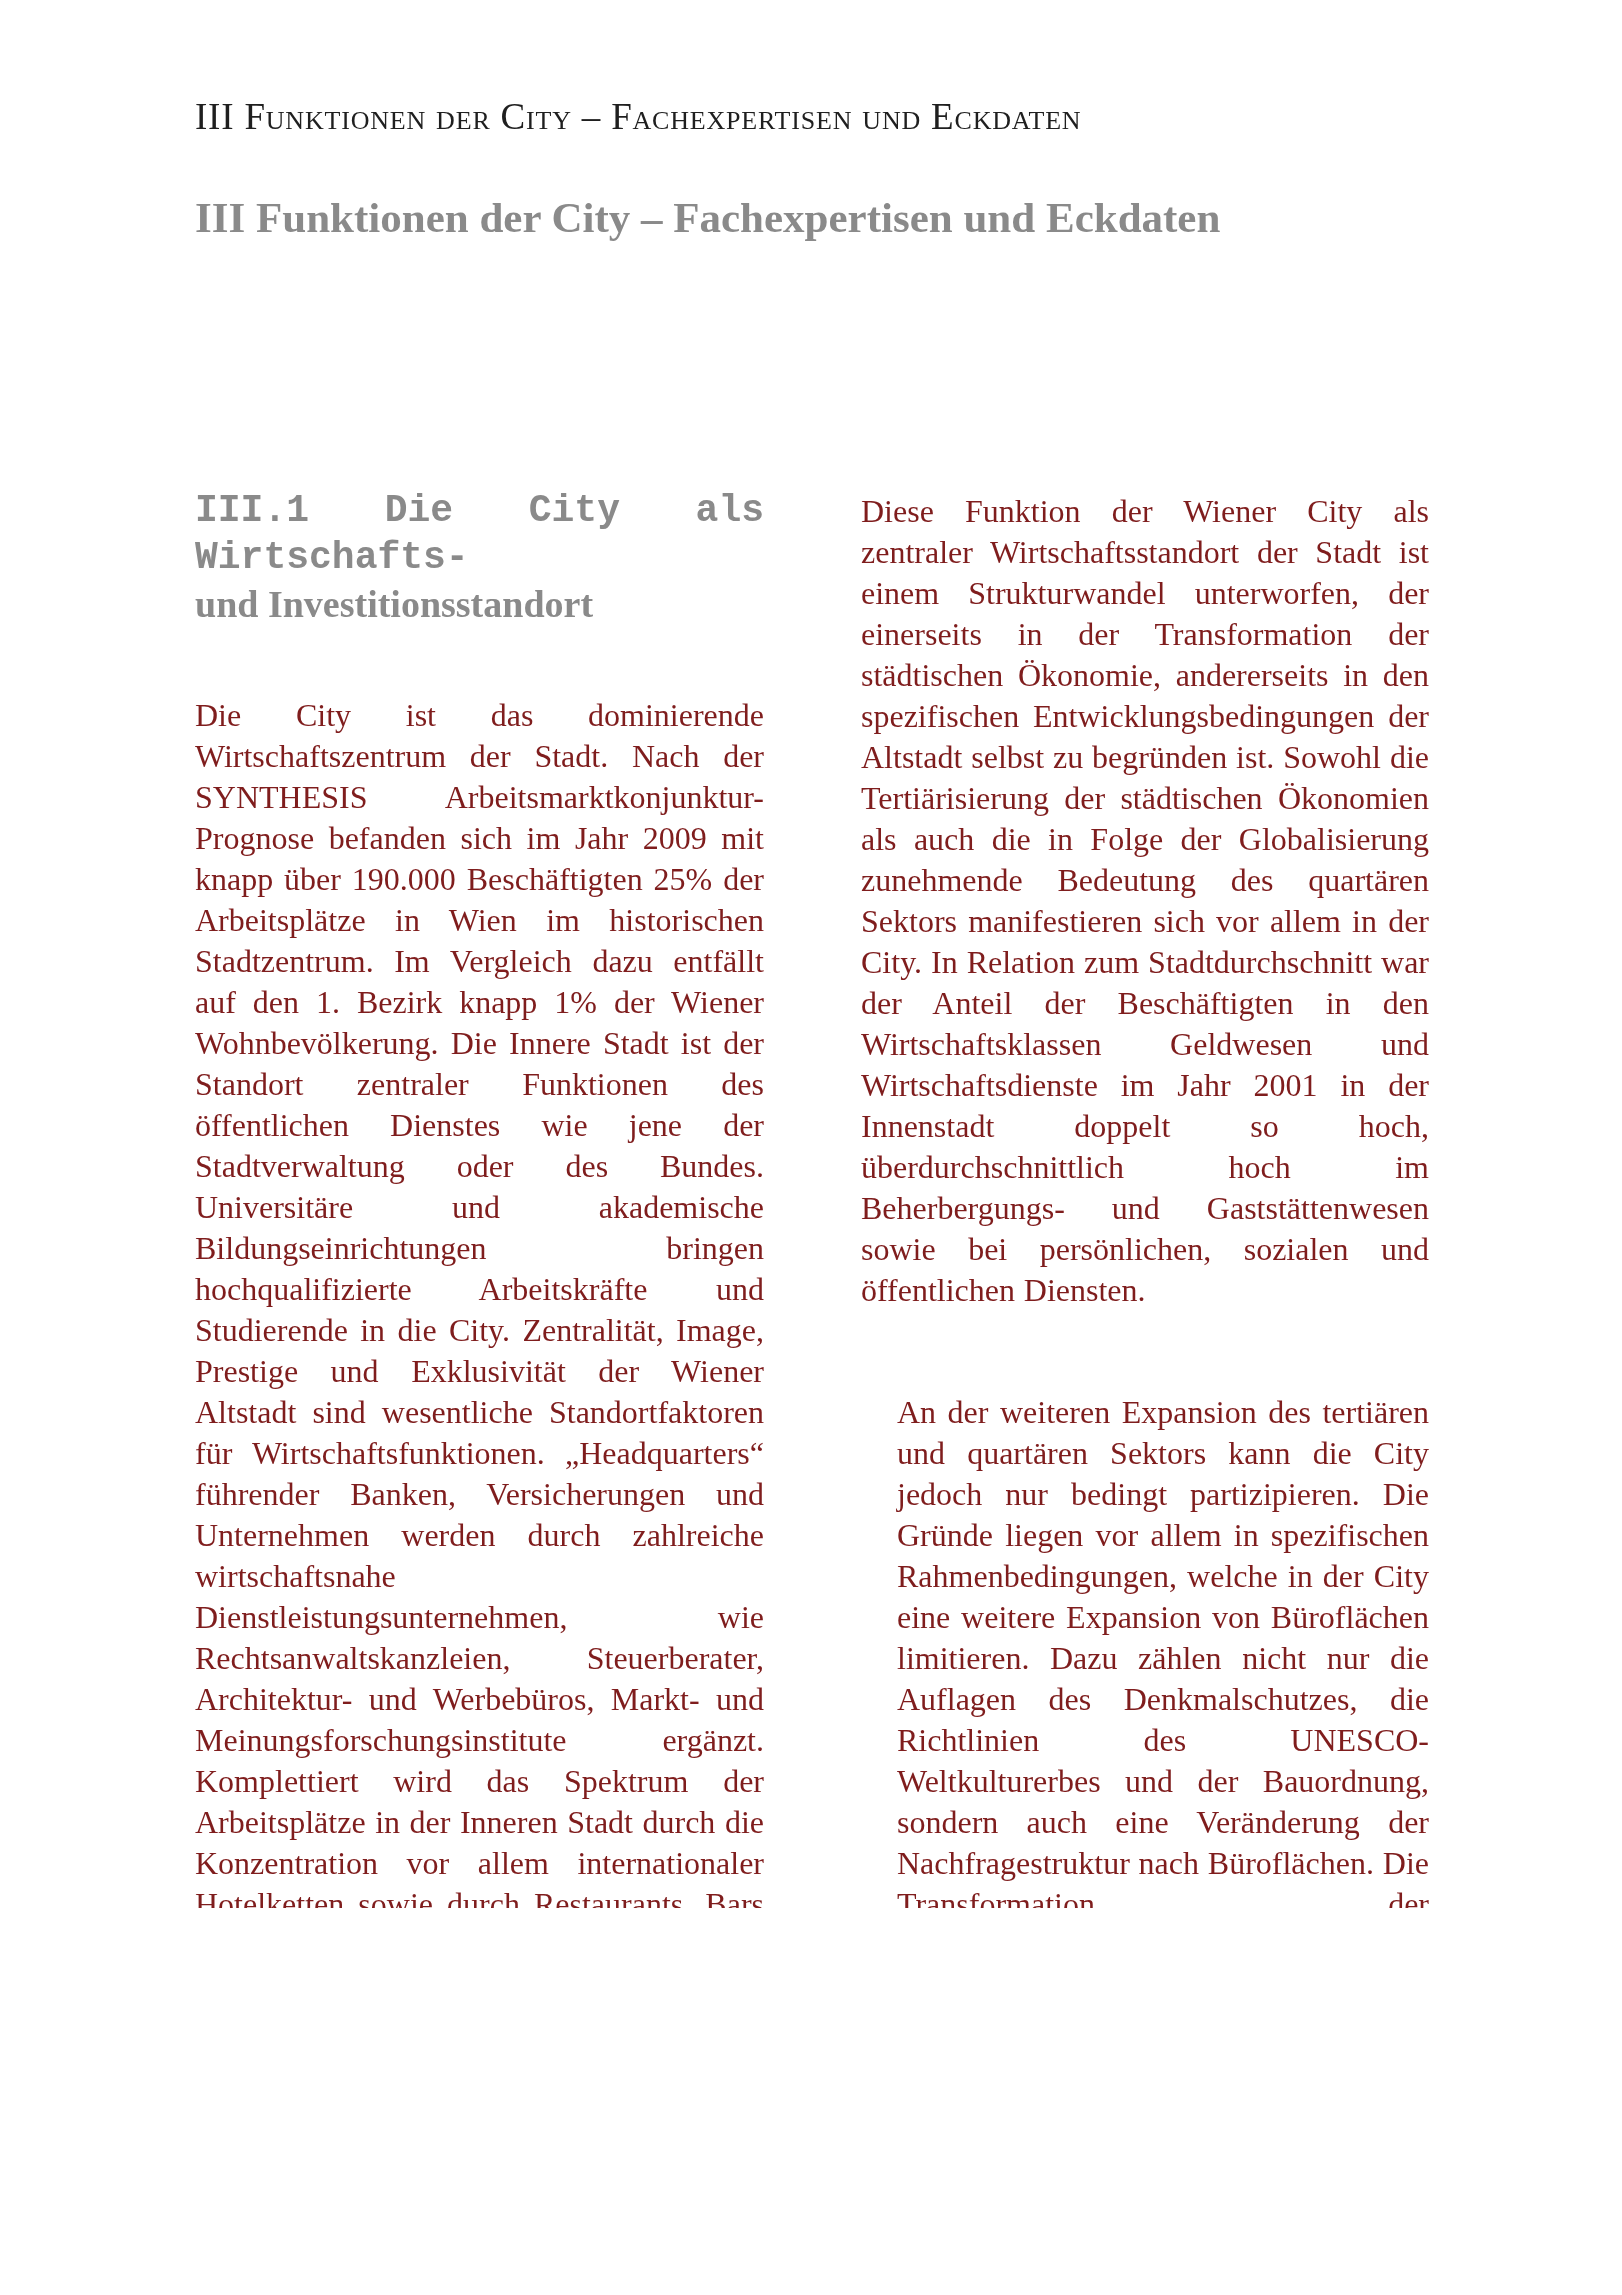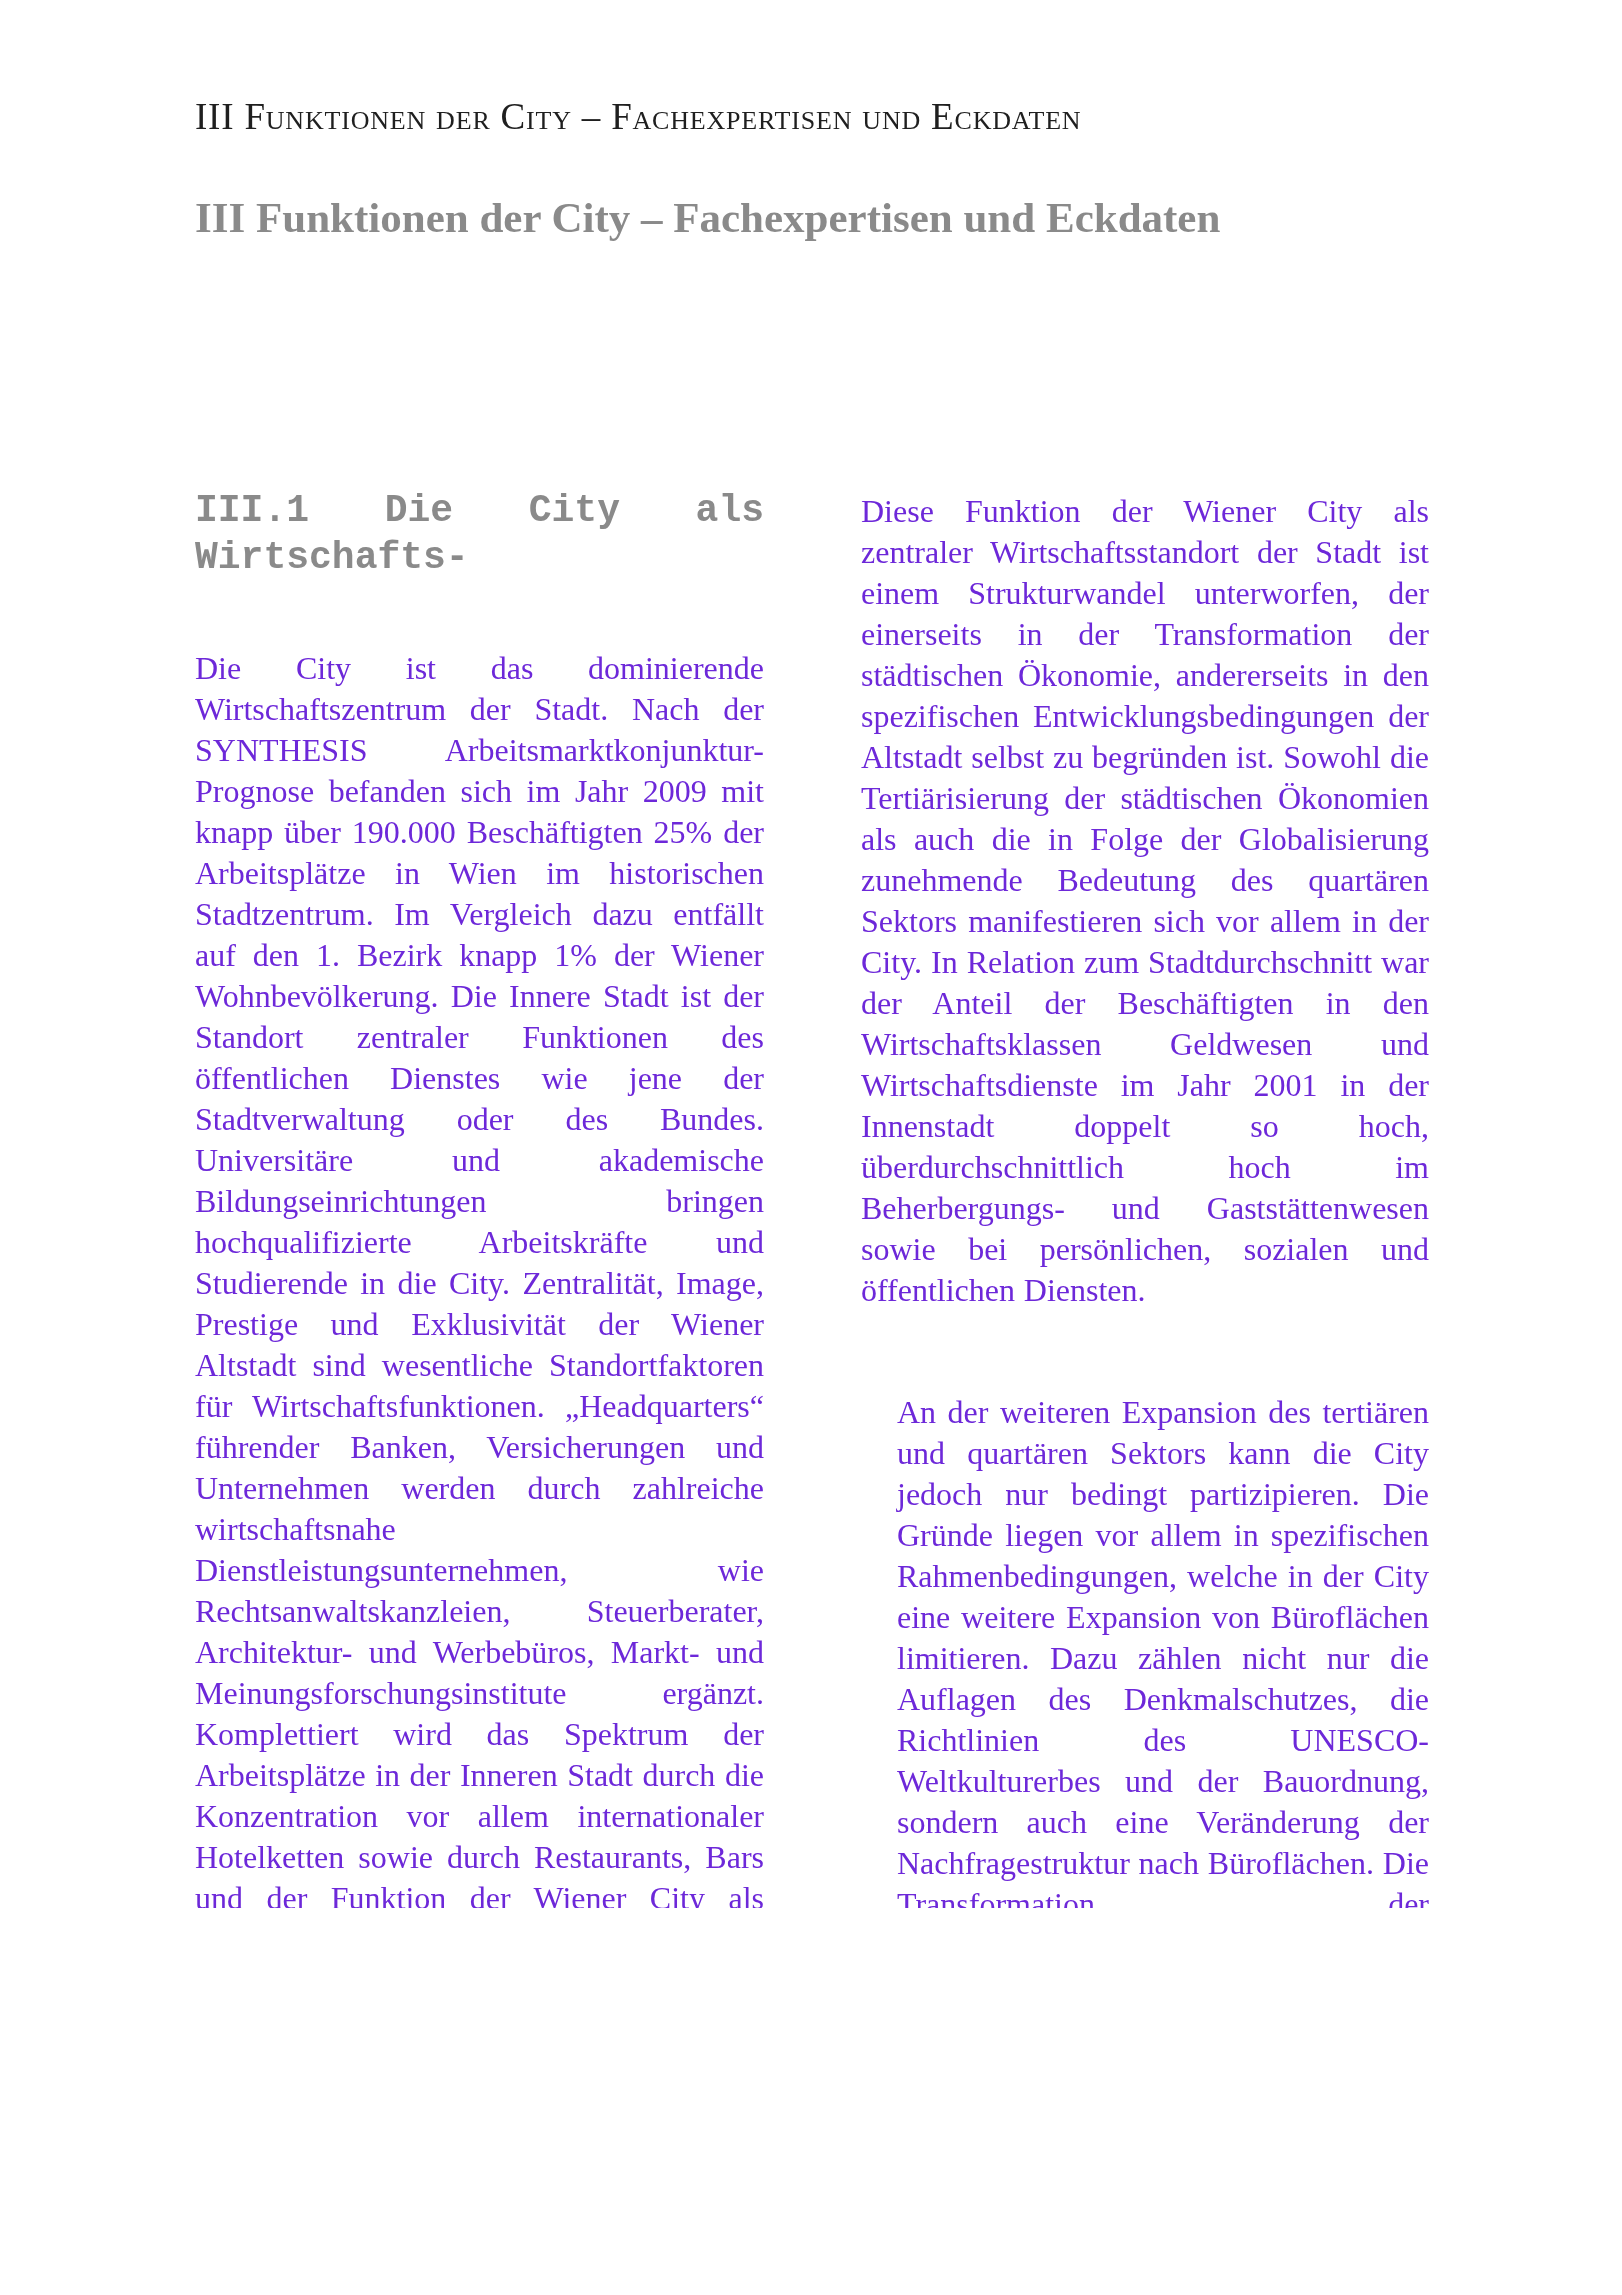--- a/index.html
+++ b/index.html
@@ -58,21 +58,21 @@
     text-align: justify;
     text-align-last: justify;
     font-family: Liberation Mono, monospace;
   }
   .section-heading .line2 {
     text-align: left;
   }
   .body-par {
     font-size: 32px;
     line-height: 41px;
-    color: #6d28d9;
+    color: #7f1d1d;
     text-align: justify;
     hyphens: manual;
     word-spacing: 0.8px;
     margin: 0;
   }
   .col-left .body-par {
     margin-top: 67px;
   }
   .col-right .par1 {
     margin-top: 4px;
@@ -95,20 +95,21 @@
 
 <div class="page">
 
   <div class="running-header">III Funktionen der City – Fachexpertisen und Eckdaten</div>
 
   <div class="chapter-title">III Funktionen der City – Fachexpertisen und Eckdaten</div>
 
   <div class="col col-left">
     <div class="section-heading">
       <div class="line1">III.1 Die City als Wirtschafts-</div>
+      <div class="line2">und Investitionsstandort</div>
     </div>
     <p class="body-par">Die City ist das dominierende Wirtschaftszentrum der Stadt. Nach der SYNTHESIS Arbeitsmarktkonjunktur-Prognose befanden sich im Jahr 2009 mit knapp über 190.000 Beschäftigten 25% der Arbeitsplätze in Wien im historischen Stadtzentrum. Im Vergleich dazu entfällt auf den 1. Bezirk knapp 1% der Wiener Wohnbevölkerung. Die Innere Stadt ist der Standort zentraler Funktionen des öffentlichen Dienstes wie jene der Stadtverwaltung oder des Bundes. Universitäre und akademische Bildungseinrichtungen bringen hochqualifizierte Arbeitskräfte und Studierende in die City. Zentralität, Image, Prestige und Exklusivität der Wiener Altstadt sind wesentliche Standortfaktoren für Wirtschaftsfunktionen. „Headquarters“ führender Banken, Versicherungen und Unternehmen werden durch zahlreiche wirtschaftsnahe Dienstleistungsunternehmen, wie Rechtsanwaltskanzleien, Steuerberater, Architektur- und Werbebüros, Markt- und Meinungsforschungsinstitute ergänzt. Komplettiert wird das Spektrum der Arbeitsplätze in der Inneren Stadt durch die Konzentration vor allem internationaler Hotelketten sowie durch Restaurants, Bars und der Funktion der Wiener City als höchstrangige und exklusivste Einkaufsdestination der Stadt.</p>
   </div>
 
   <div class="col col-right">
     <p class="body-par par1">Diese Funktion der Wiener City als zentraler Wirtschaftsstandort der Stadt ist einem Strukturwandel unterworfen, der einerseits in der Transformation der städtischen Ökonomie, andererseits in den spezifischen Entwicklungsbedingungen der Altstadt selbst zu begründen ist. Sowohl die Tertiärisierung der städtischen Ökonomien als auch die in Folge der Globalisierung zunehmende Bedeutung des quartären Sektors manifestieren sich vor allem in der City. In Relation zum Stadtdurchschnitt war der Anteil der Beschäftigten in den Wirtschaftsklassen Geldwesen und Wirtschaftsdienste im Jahr 2001 in der Innenstadt doppelt so hoch, überdurchschnittlich hoch im Beherbergungs- und Gaststättenwesen sowie bei persönlichen, sozialen und öffentlichen Diensten.</p>
     <p class="body-par par2">An der weiteren Expansion des tertiären und quartären Sektors kann die City jedoch nur bedingt partizipieren. Die Gründe liegen vor allem in spezifischen Rahmenbedingungen, welche in der City eine weitere Expansion von Büroflächen limitieren. Dazu zählen nicht nur die Auflagen des Denkmalschutzes, die Richtlinien des UNESCO-Weltkulturerbes und der Bauordnung, sondern auch eine Veränderung der Nachfragestruktur nach Büroflächen. Die Transformation der Wirtschaftsfunktionen und die Ausrichtung der Investitionsziele in der City deuten einen weiteren Aspekt des Strukturwandels der städtischen Ökonomien an: Zunehmend bilden Faktoren der symbolischen und kulturellen Ökonomien die Grundlagen der städti-</p>
   </div>
 
   <div class="page-number">30</div>

